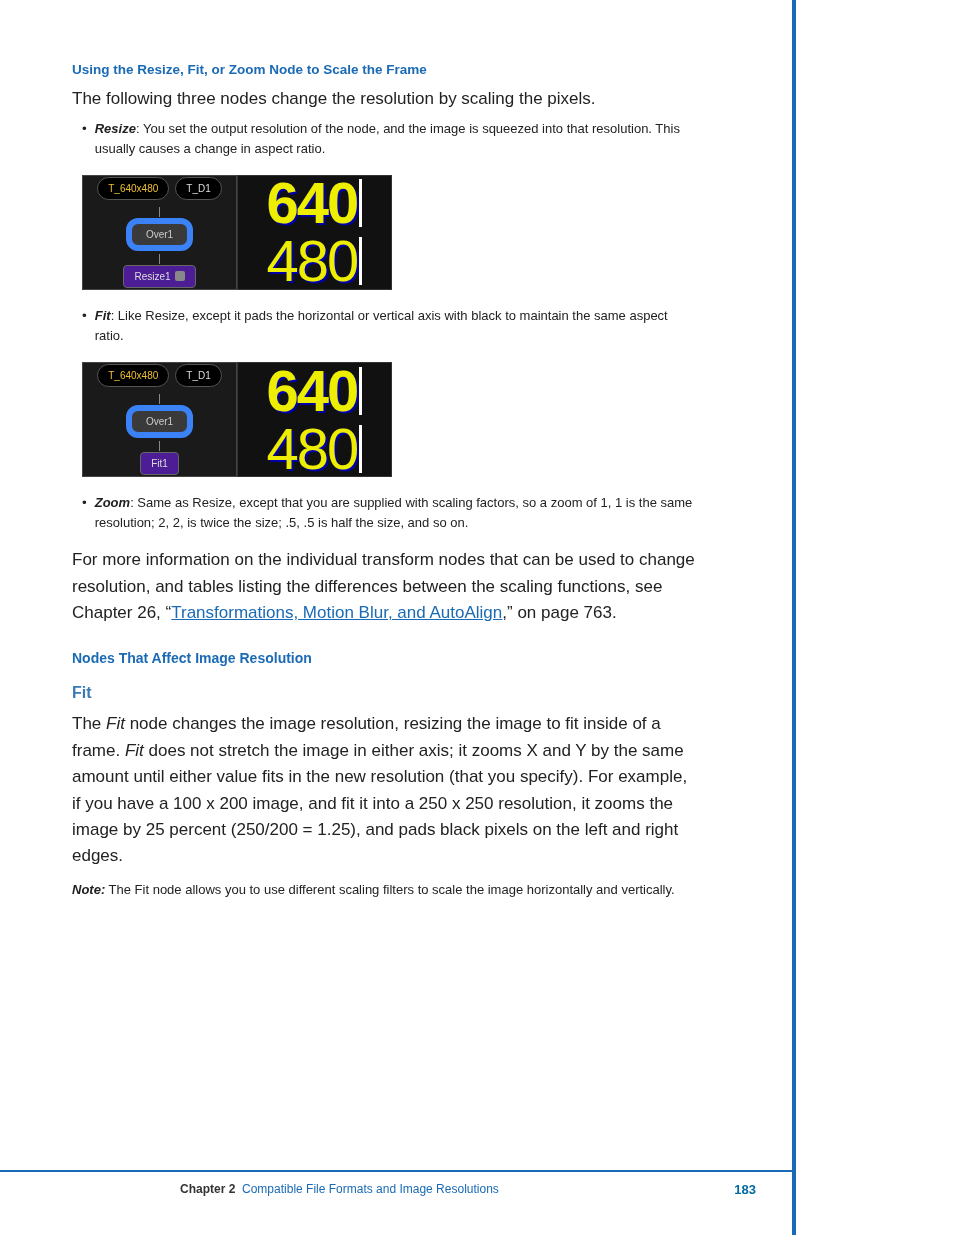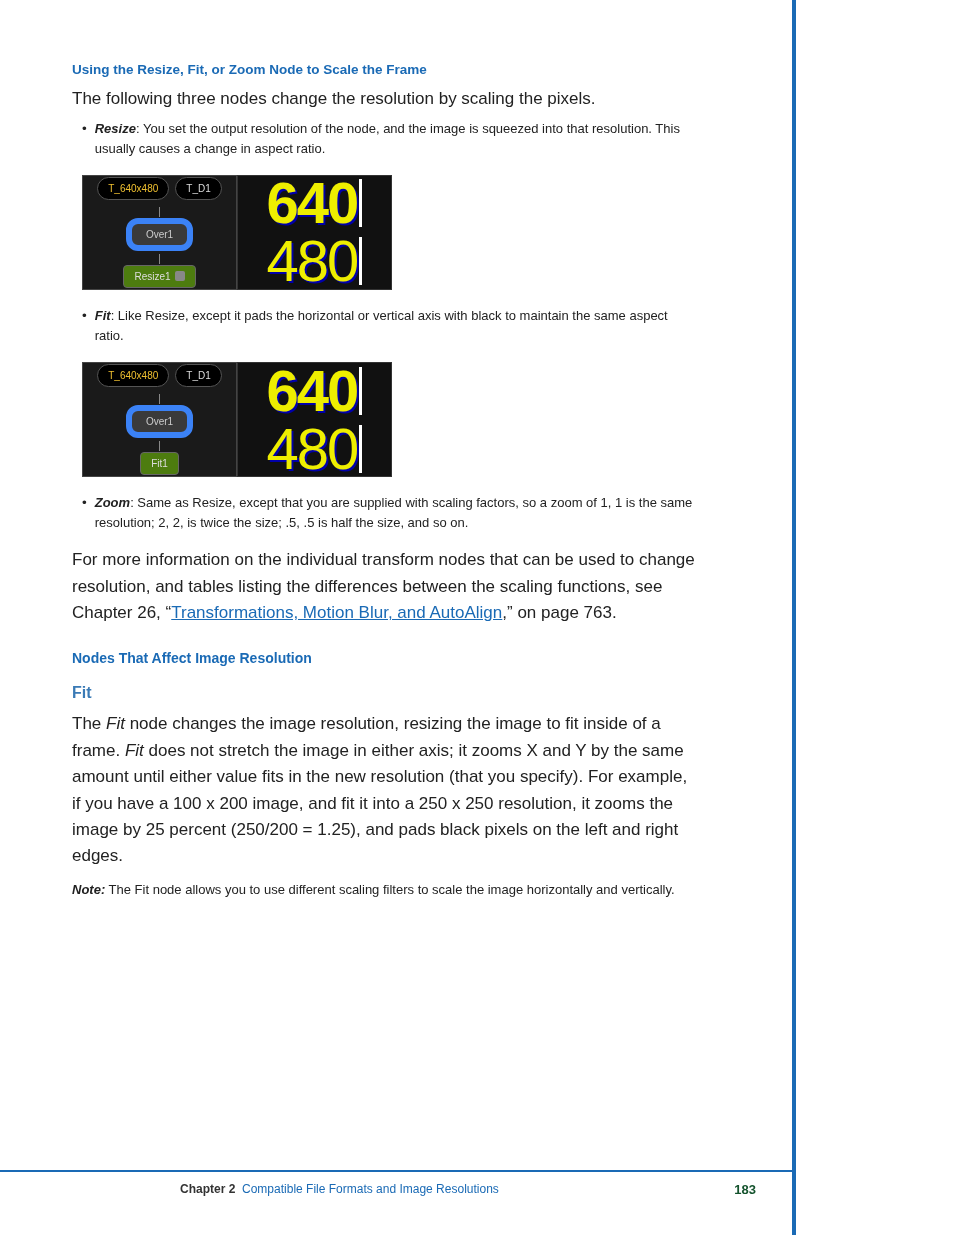--- a/index.html
+++ b/index.html
@@ -91,21 +91,21 @@
     .node-box-center {
       background: #3a3a3a;
       border: 6px solid #3b82f6;
       border-radius: 12px;
       padding: 3px 14px;
       font-size: 10px;
       color: #ccc;
       margin-bottom: 2px;
     }
     .node-box-bottom {
-      background: #4d7c0f;
+      background: #4c1d95;
       border: 1px solid #666;
       border-radius: 4px;
       padding: 3px 10px;
       font-size: 10px;
       color: #ddd;
       display: flex;
       align-items: center;
       gap: 4px;
     }
     .node-icon {
@@ -194,21 +194,21 @@
     .footer-chapter {
       font-weight: bold;
     }
     .footer-chapter-link {
       color: #1a6ab5;
       text-decoration: none;
     }
     .footer-right {
       font-size: 13px;
       font-weight: bold;
-      color: #14532d;
+      color: #0369a1;
     }
     .vertical-bar {
       position: absolute;
       right: 0;
       top: 0;
       bottom: 0;
       width: 4px;
       background: #1a6ab5;
     }
     .top-nodes-row {

